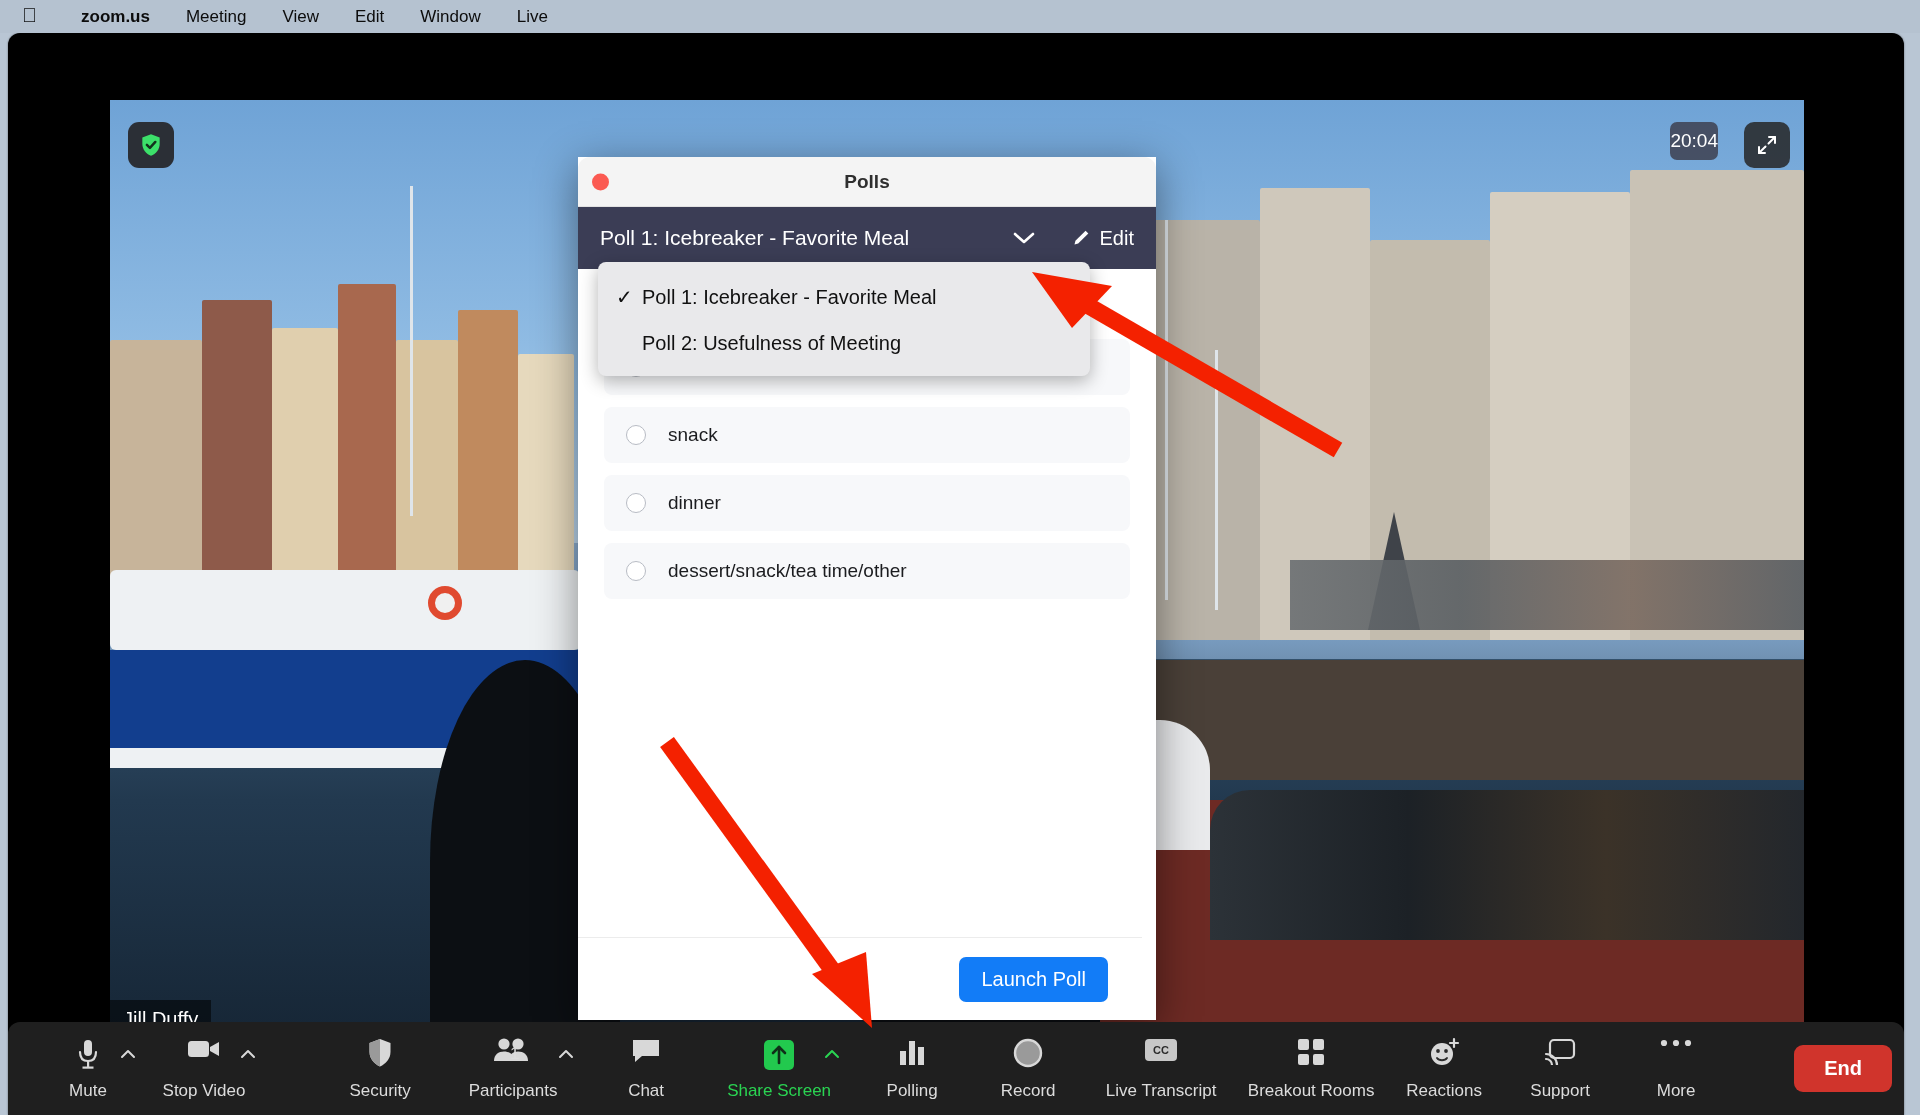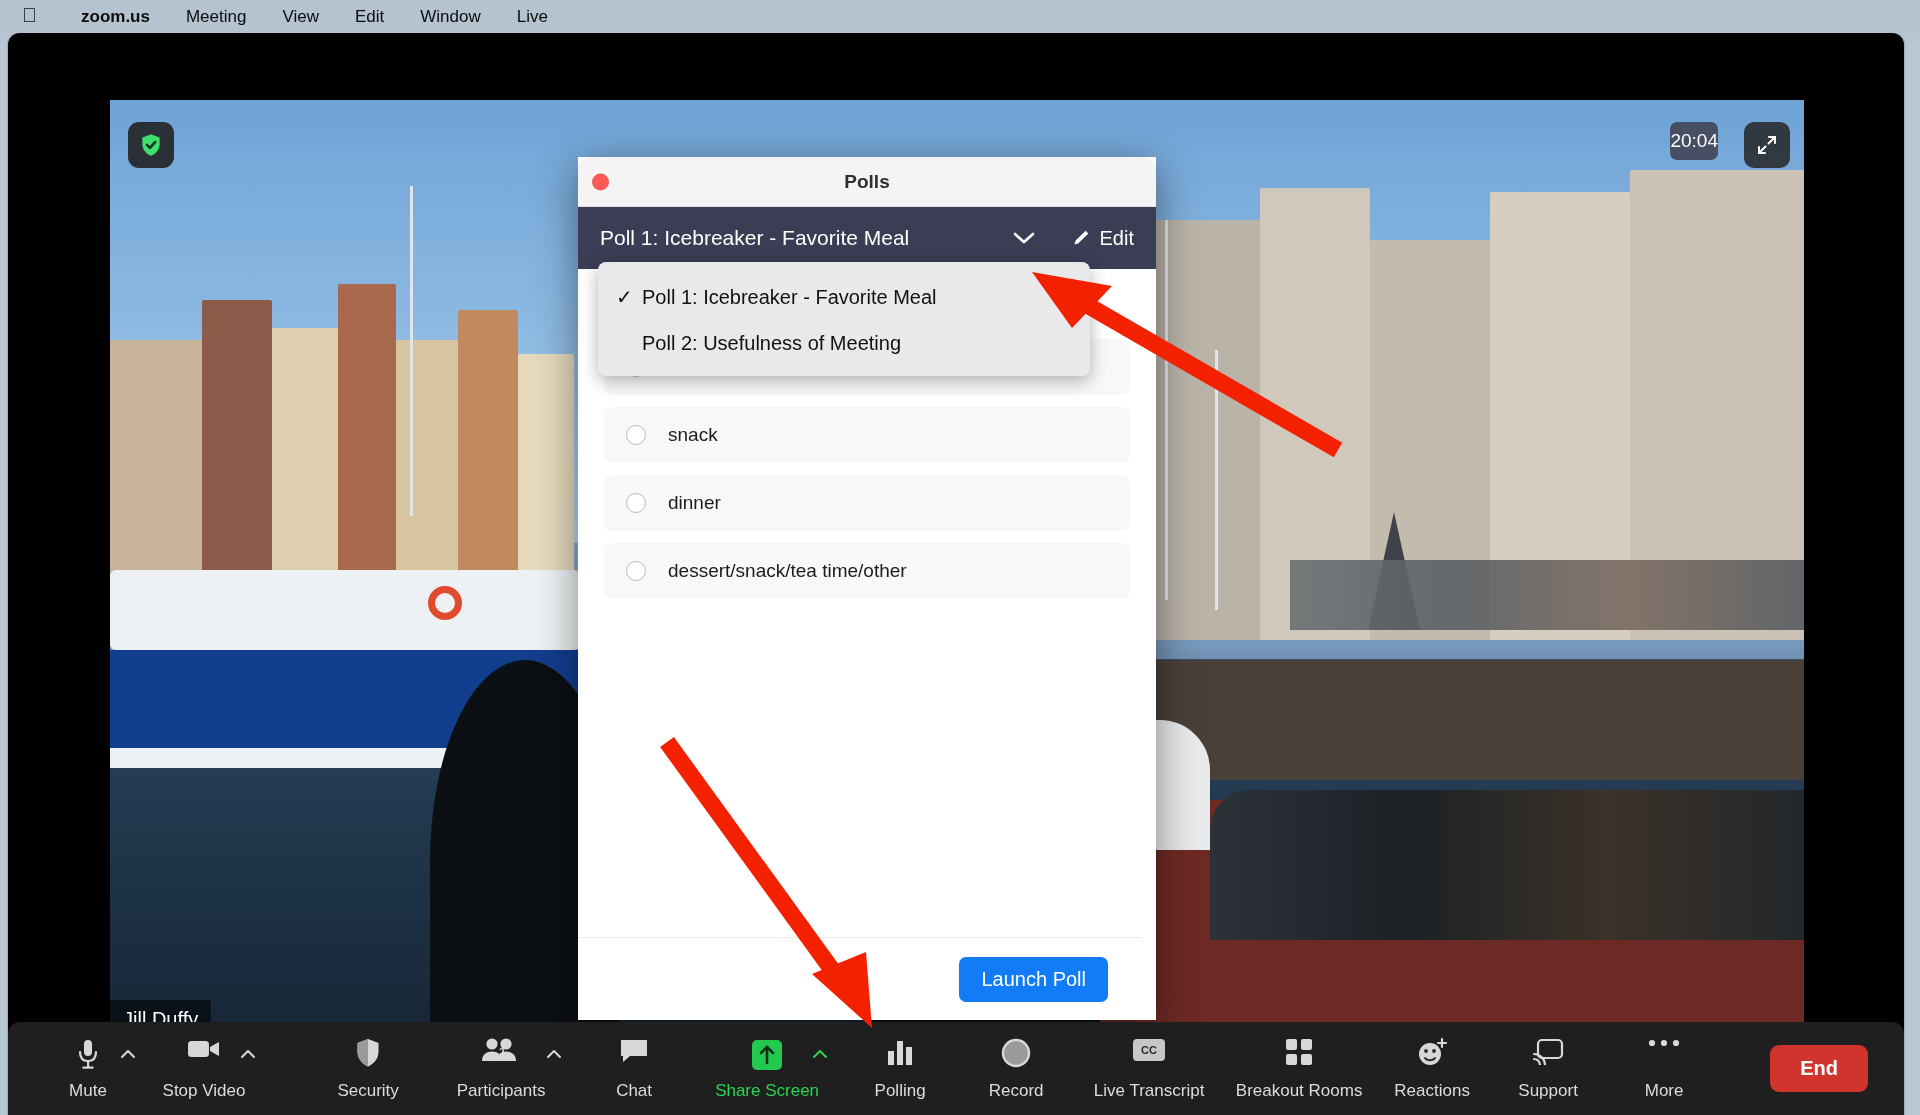--- a/index.html
+++ b/index.html
@@ -154,21 +154,21 @@
 
   
   .toolbar {
     position: absolute; left: 8px; bottom: 0; width: 1896px; height: 93px;
     background: #1f1f1f;
     border-radius: 12px 12px 0 0;
     display: flex; align-items: center; z-index: 50;
   }
   .tb-left { display: flex; align-items: center; padding-left: 22px; }
   .tb-center { flex: 1; display: flex; align-items: center; justify-content: center; gap: 0px; }
-  .tb-right { padding-right: 36px; }
+  .tb-right { padding-right: 12px; }
   .tbitem {
     width: 116px; height: 82px;
     display: flex; flex-direction: column; align-items: center; justify-content: center;
     gap: 6px; cursor: pointer; position: relative;
   }
   .tbitem.wide { width: 150px; }
   .tbicon { height: 38px; display: flex; align-items: flex-start; justify-content: center; }
   .tblabel { color: #dcdcdc; font-size: 17px; white-space: nowrap; }
   .tbitem.green .tblabel { color: #2ad452; }
   .caret { position: absolute; color: #dcdcdc; font-size: 14px; top: 18px; }

